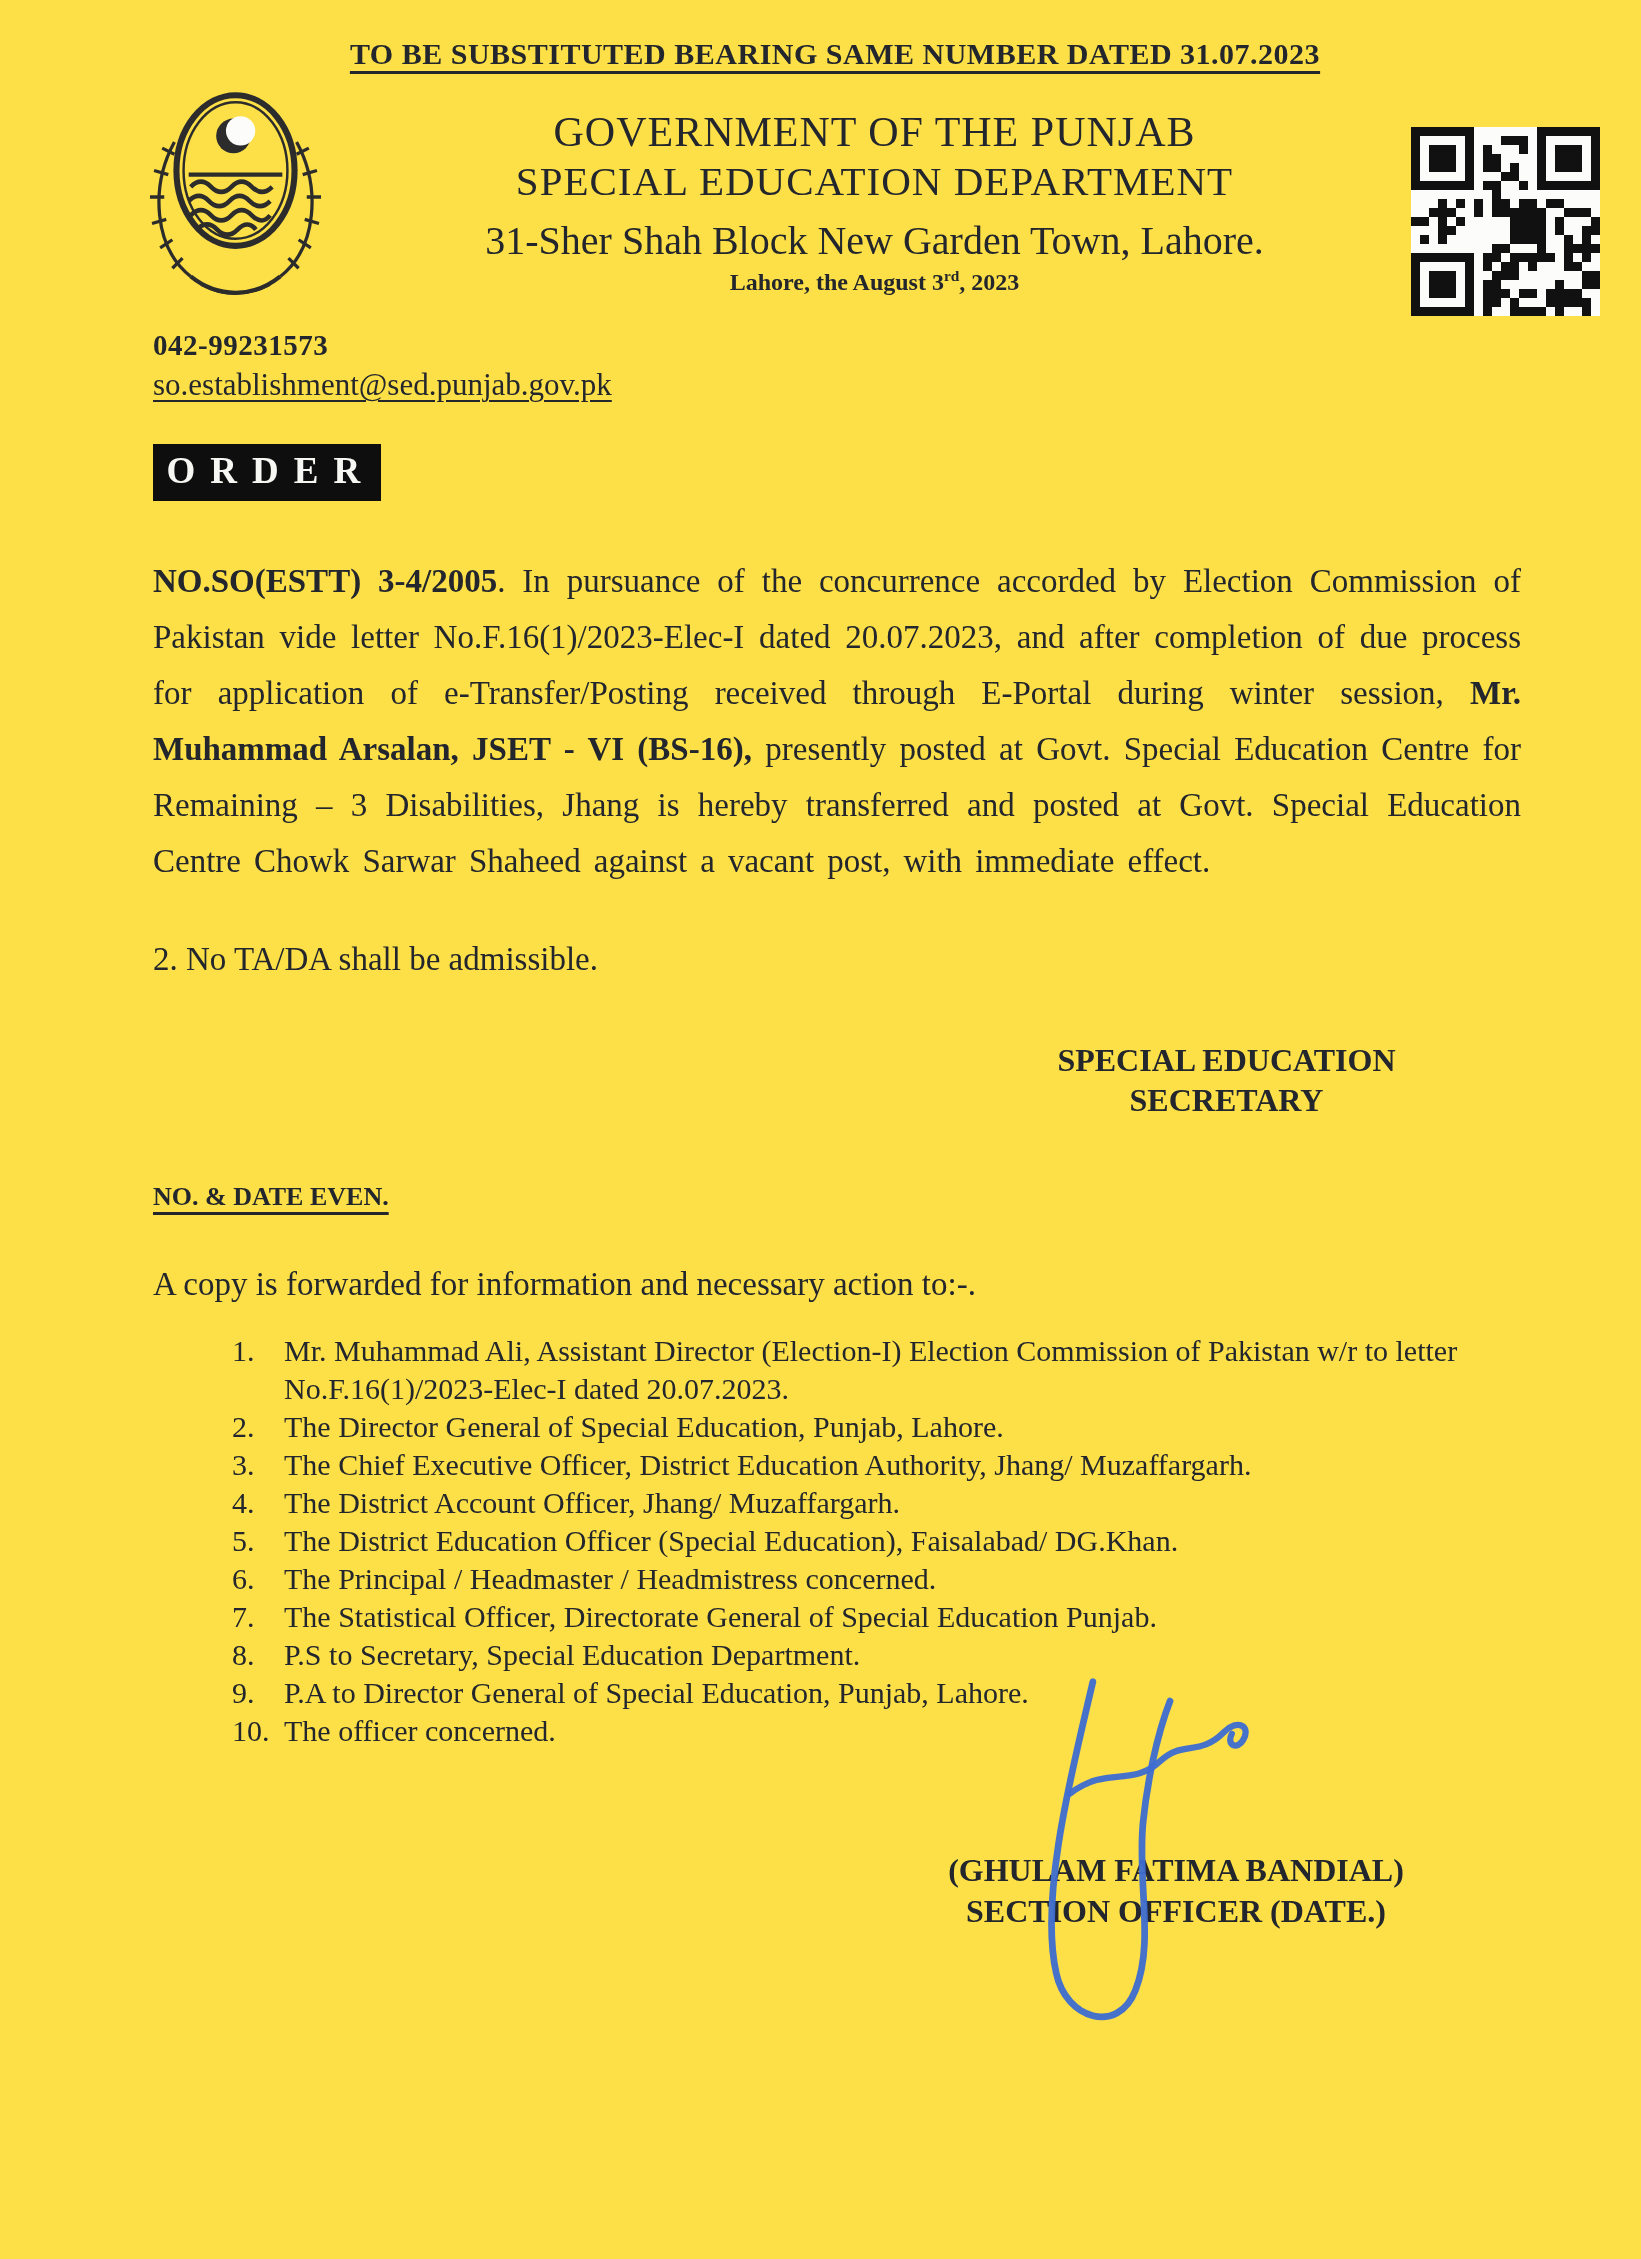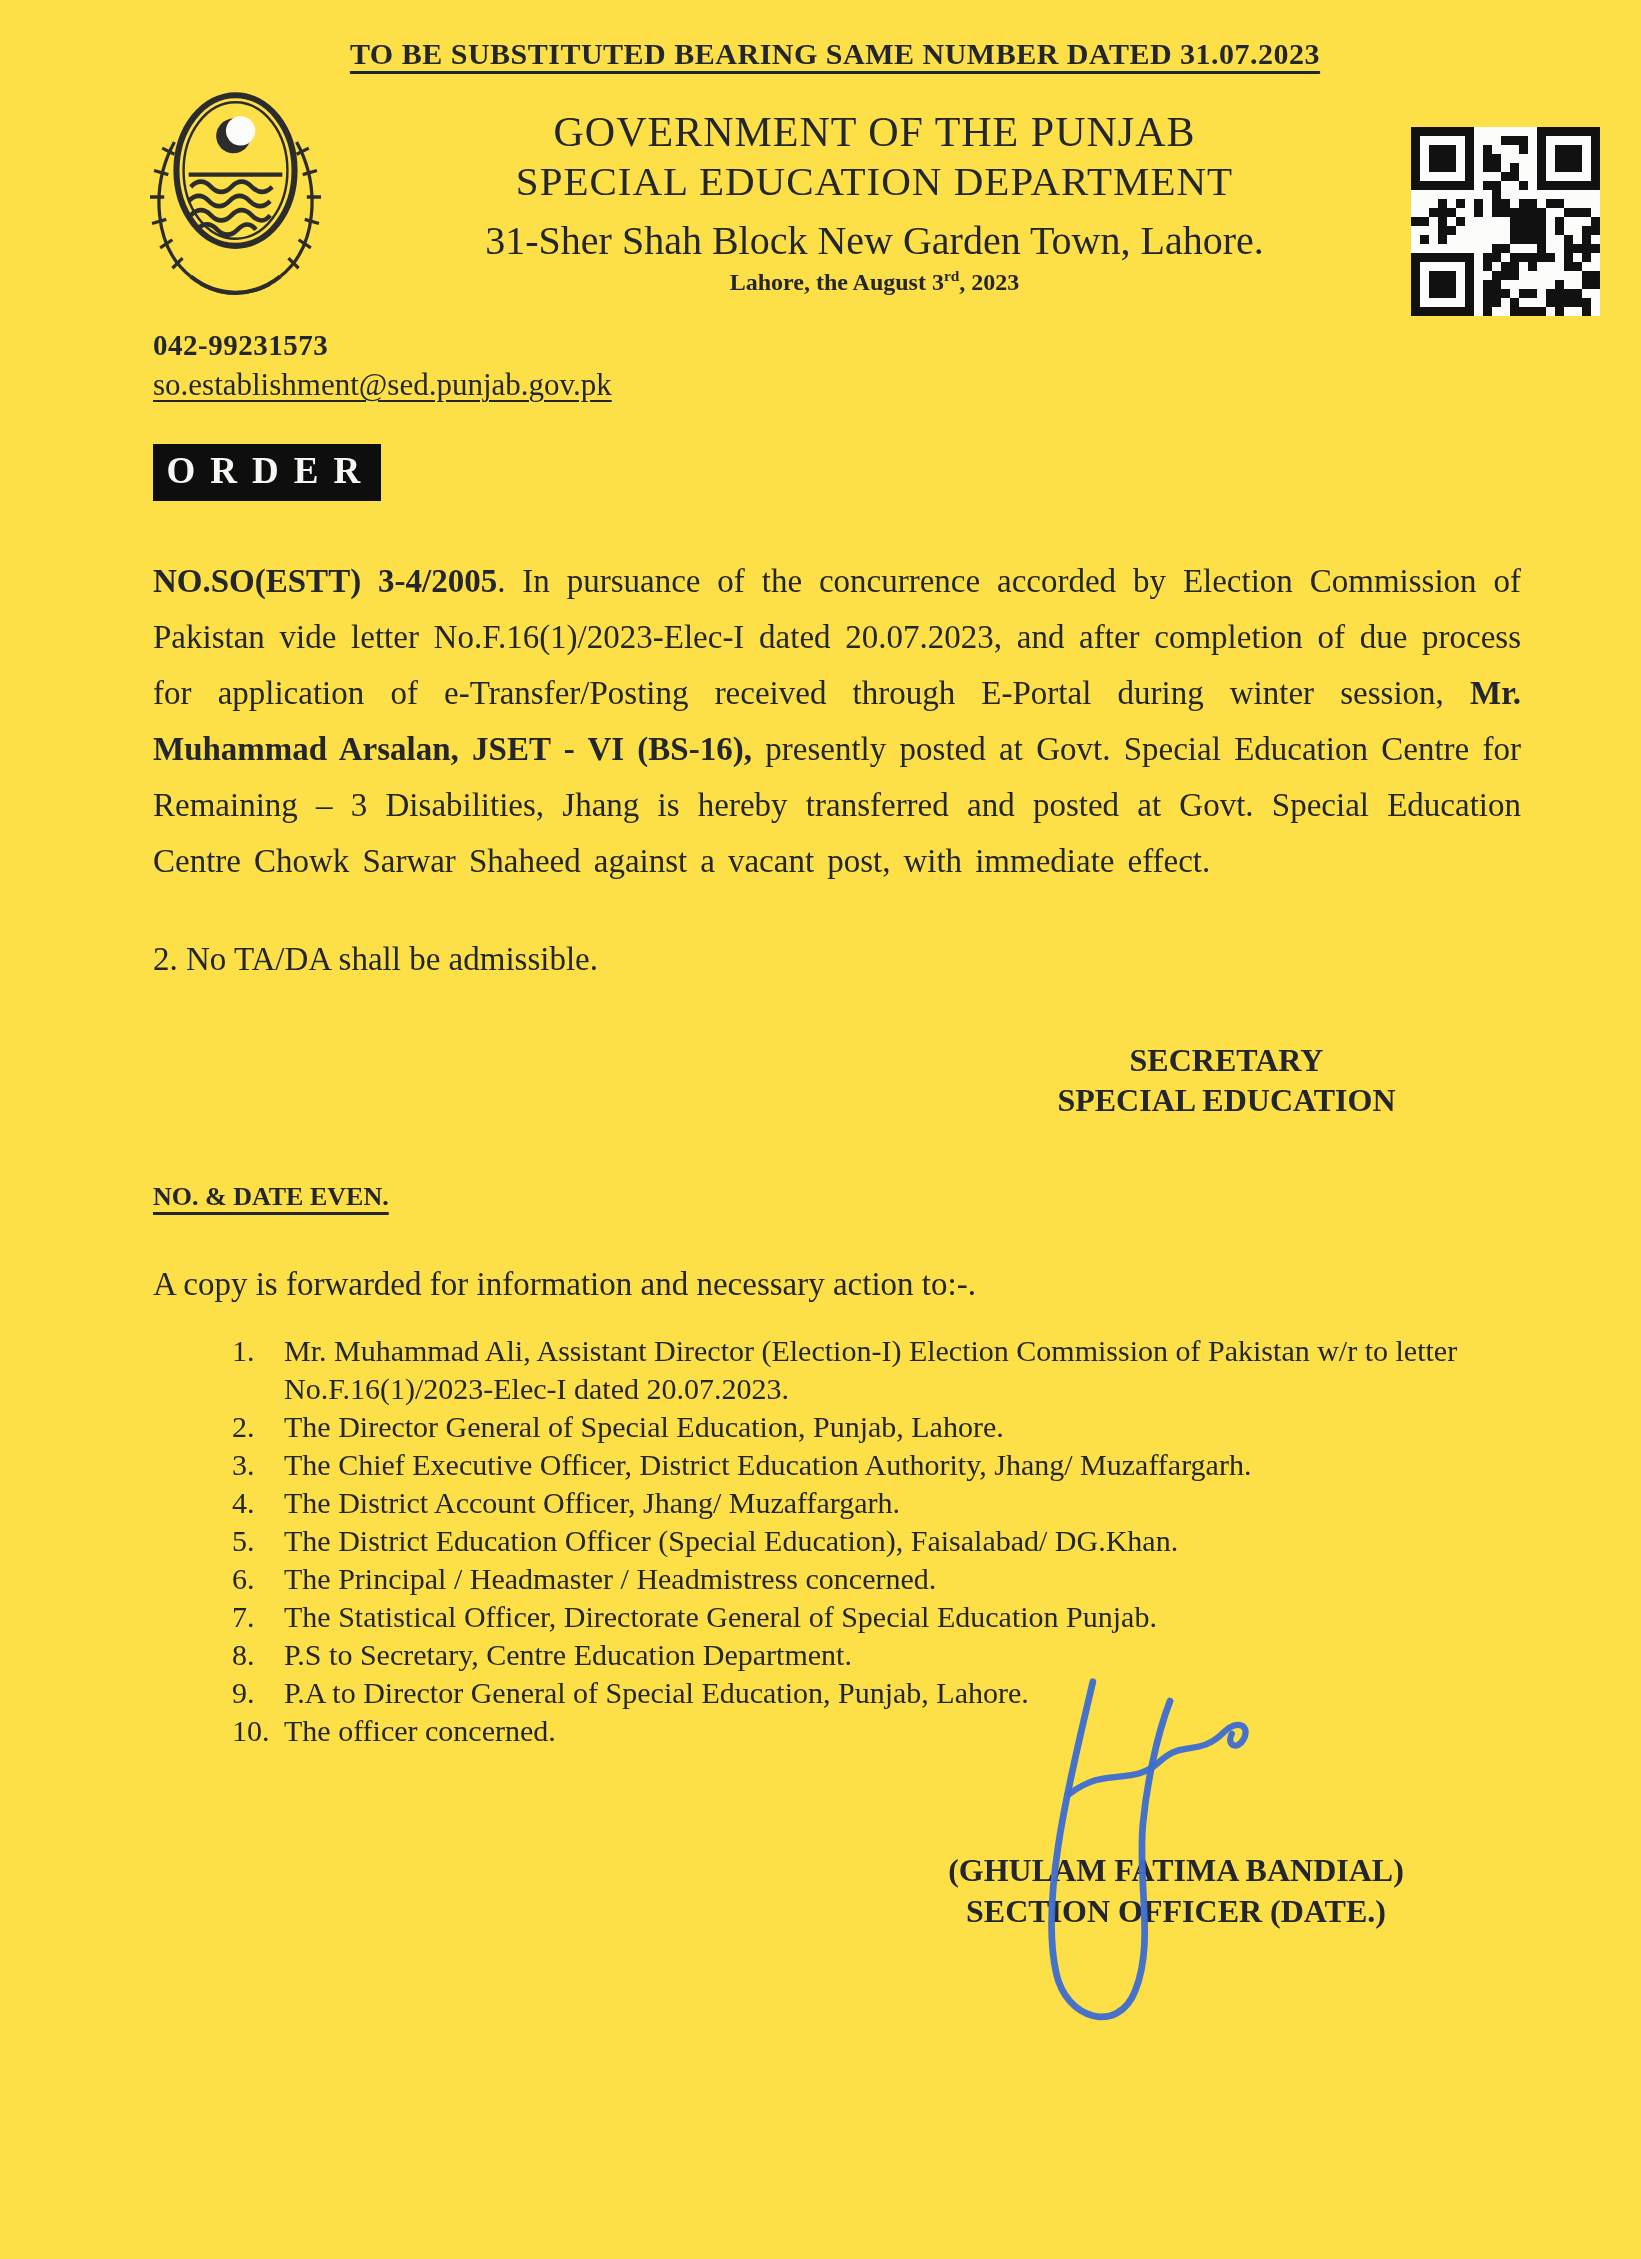--- a/index.html
+++ b/index.html
@@ -265,22 +265,22 @@
 
   <div class="order-heading">
     <span class="order-box">O R D E R</span>
   </div>
 
   <div class="body-para"><span class="bold">NO.SO(ESTT) 3-4/2005</span><span>. In pursuance of the concurrence accorded by Election Commission of Pakistan vide letter No.F.16(1)/2023-Elec-I dated 20.07.2023, and after completion of due process for application of e-Transfer/Posting received through E-Portal during winter session, </span><span class="bold">Mr. Muhammad Arsalan, JSET - VI (BS-16),</span><span> presently posted at Govt. Special Education Centre for Remaining – 3 Disabilities, Jhang is hereby transferred and posted at Govt. Special Education Centre Chowk Sarwar Shaheed against a vacant post, with immediate effect.</span></div>
 
   <div class="clause">2. No TA/DA shall be admissible.</div>
 
   <div class="authority">
+    <div>SPECIAL EDUCATION</div>
     <div>SECRETARY</div>
-    <div>SPECIAL EDUCATION</div>
   </div>
 
   <div class="endorse-head">
     <span>NO. &amp; DATE EVEN.</span>
   </div>
   <div class="intro">A copy is forwarded for information and necessary action to:-.</div>
 
   <div class="recipients">
     <div class="r-item">
         <span class="r-num">1.</span>
@@ -305,21 +305,21 @@
     <div class="r-item">
         <span class="r-num">6.</span>
         <span class="r-text">The Principal / Headmaster / Headmistress concerned.</span>
       </div>
     <div class="r-item">
         <span class="r-num">7.</span>
         <span class="r-text">The Statistical Officer, Directorate General of Special Education Punjab.</span>
       </div>
     <div class="r-item">
         <span class="r-num">8.</span>
-        <span class="r-text">P.S to Secretary, Centre Education Department.</span>
+        <span class="r-text">P.S to Secretary, Special Education Department.</span>
       </div>
     <div class="r-item">
         <span class="r-num">9.</span>
         <span class="r-text">P.A to Director General of Special Education, Punjab, Lahore.</span>
       </div>
     <div class="r-item">
         <span class="r-num">10.</span>
         <span class="r-text">The officer concerned.</span>
       </div>
   </div>

